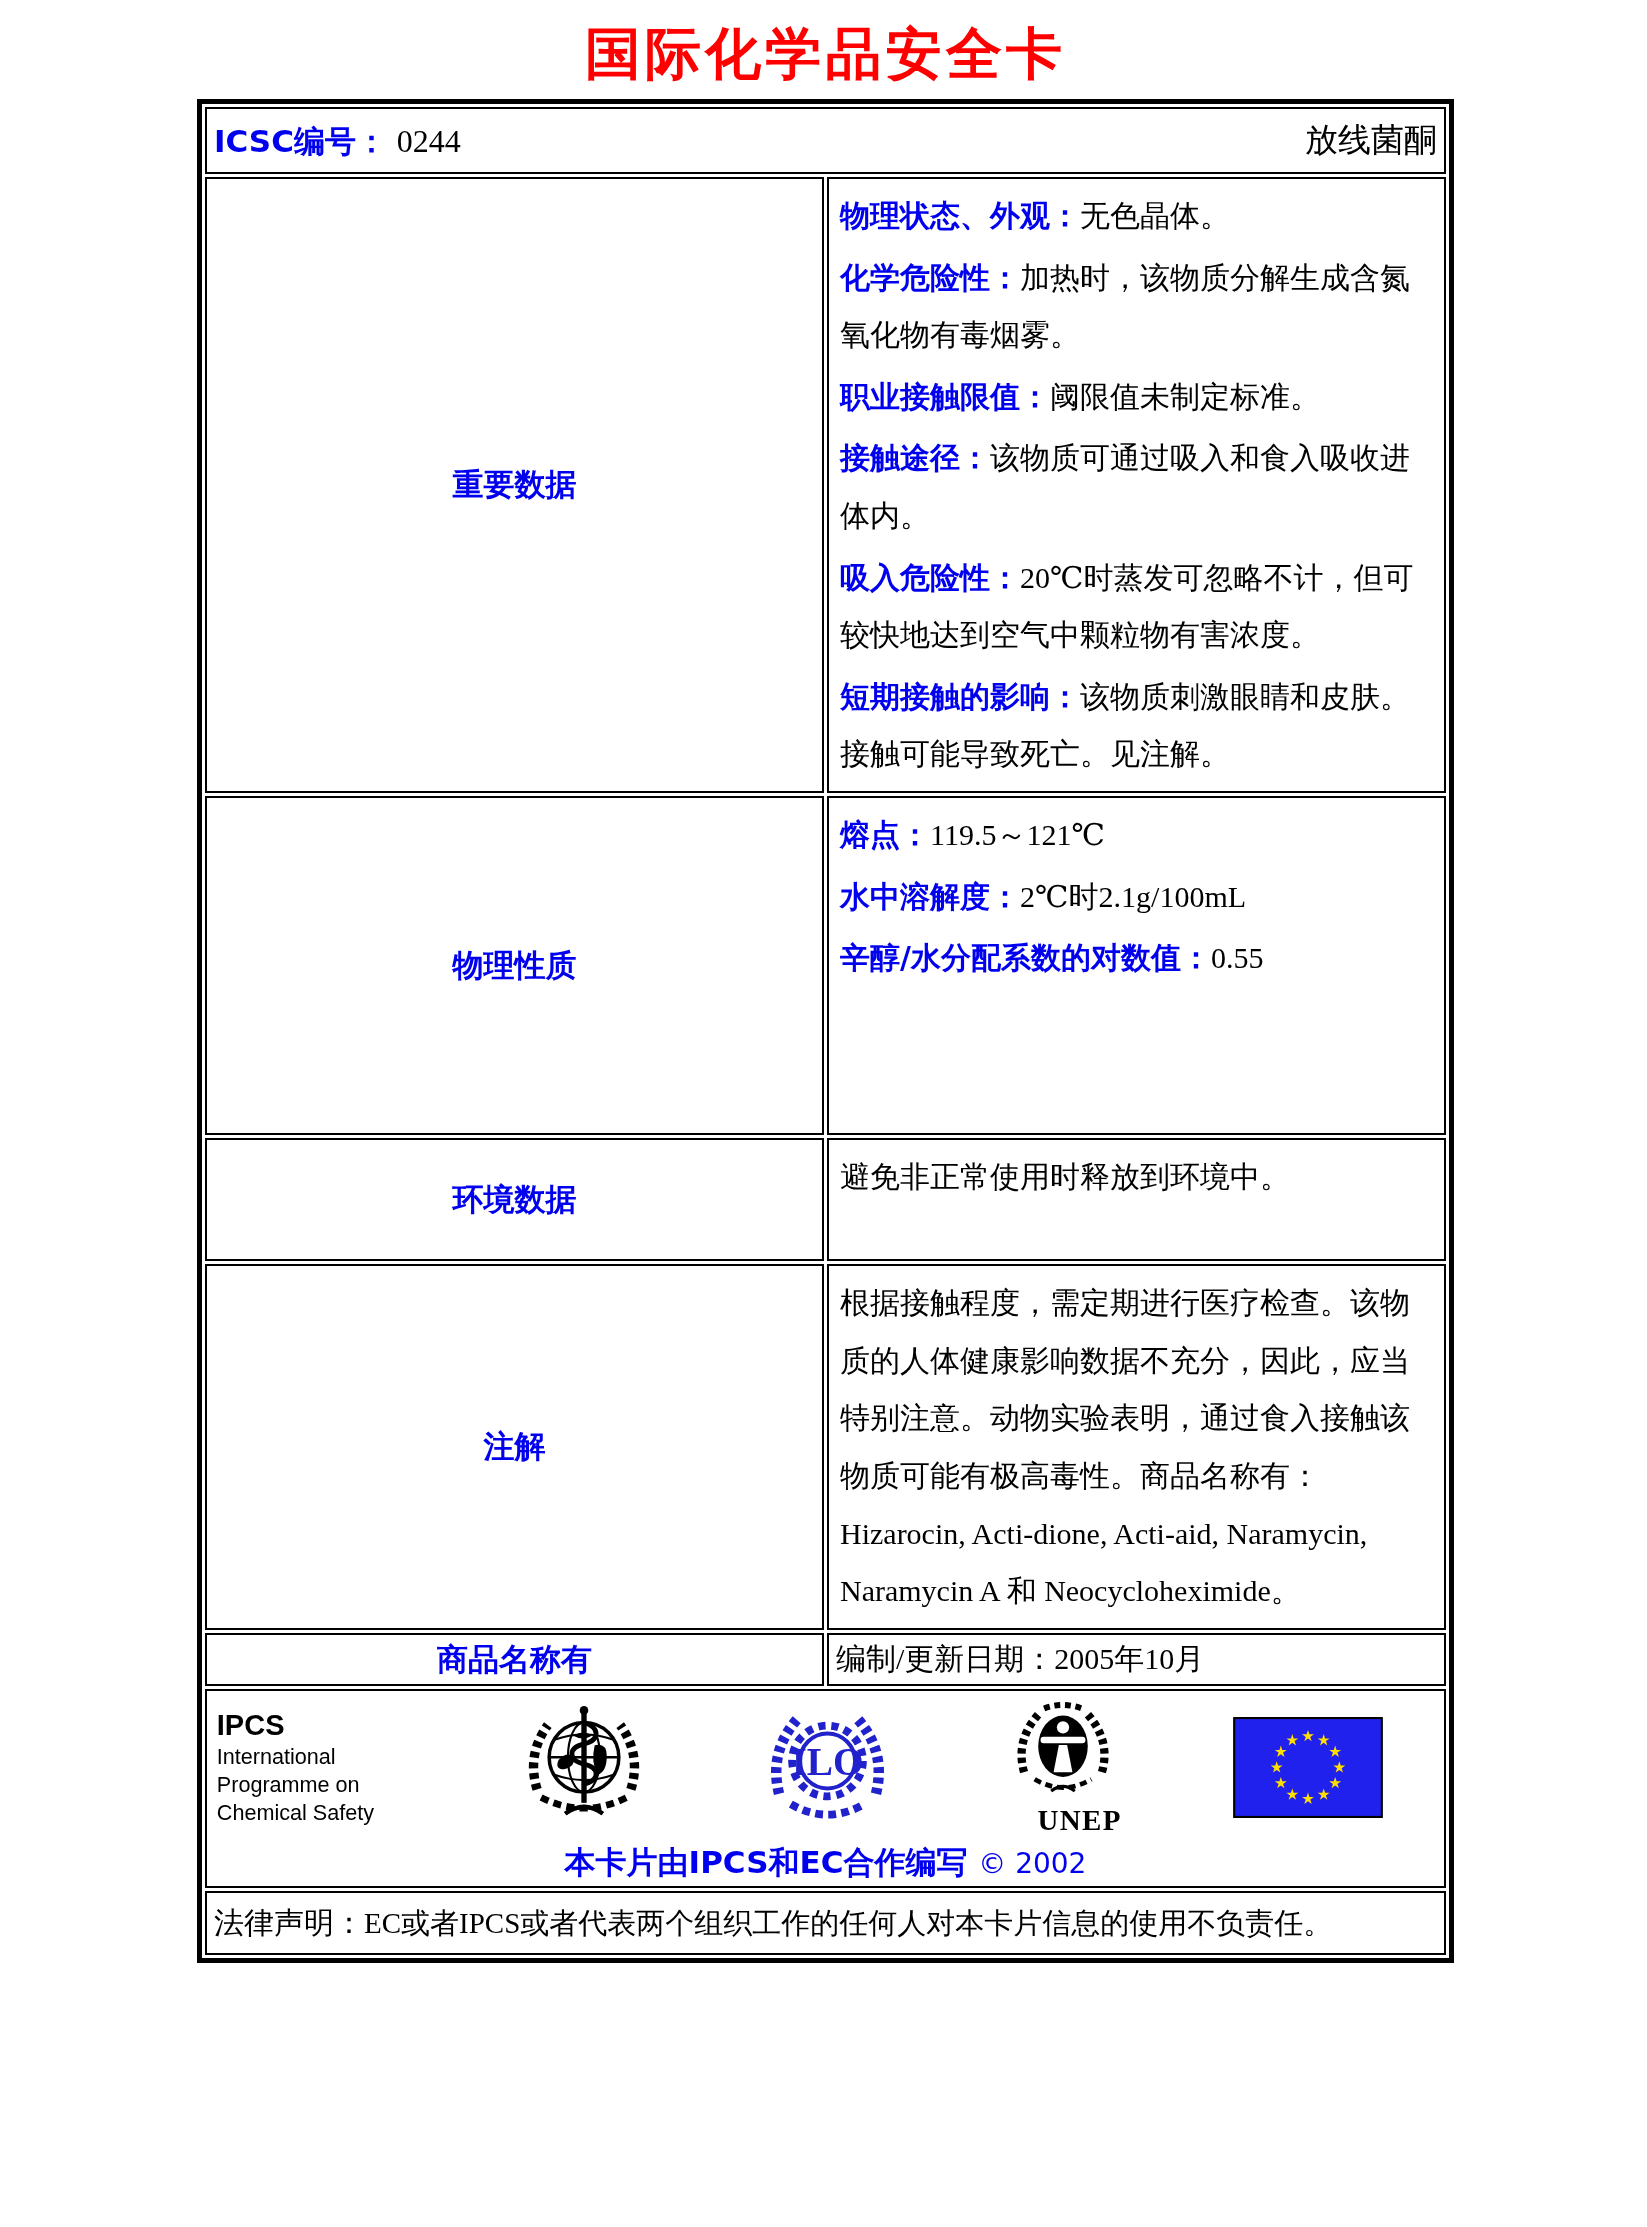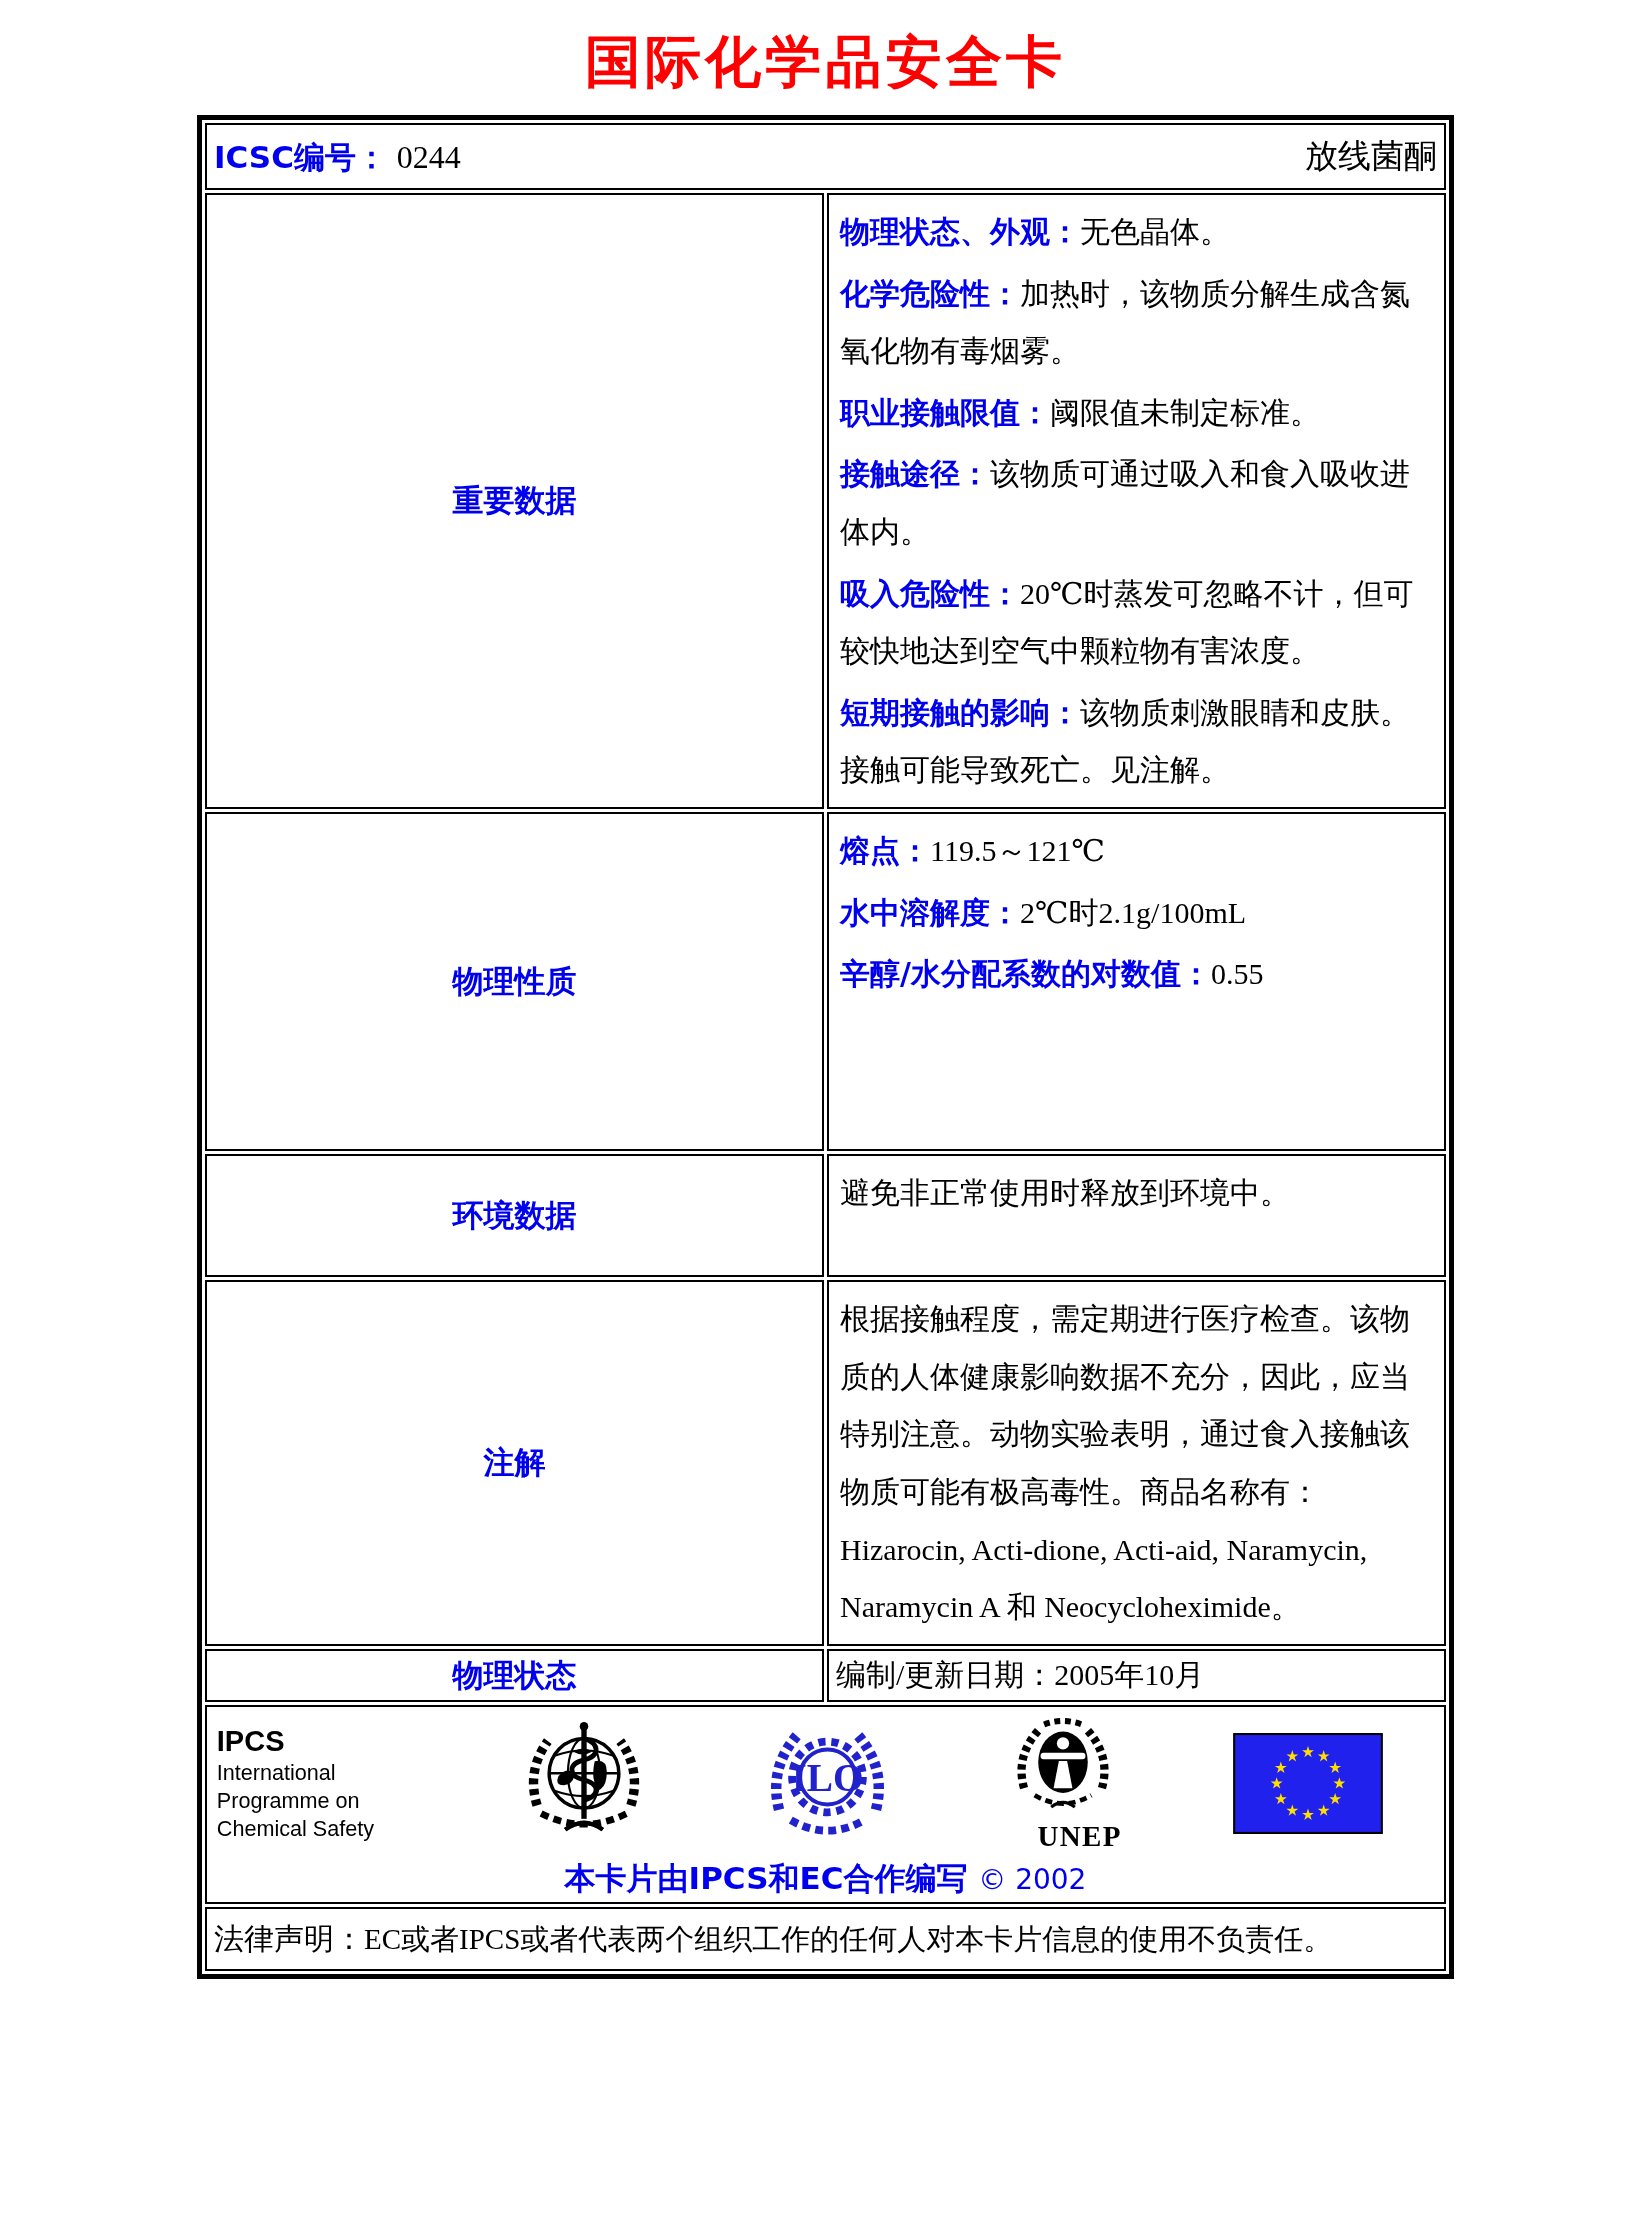--- a/index.html
+++ b/index.html
@@ -4,21 +4,21 @@
 <style>
   * { box-sizing: border-box; }
   html,body { margin:0; padding:0; }
   body {
     width:1648px; height:2227px; background:#ffffff;
     font-family:"Liberation Serif","DejaVu Serif",serif;
     color:#000;
   }
   .wrap { margin-left:197px; width:1257px; }
   .page-title {
-    margin:12px; padding:18px 0 8.4px 0;
+    margin:4px; padding:18px 0 8.4px 0;
     text-align:center;
     color:#ff0000;
     font-family:"DejaVu Sans","Liberation Sans",sans-serif;
     font-weight:bold; font-size:56px; letter-spacing:4.2px;
     line-height:1.15;
   }
   table.card {
     width:1257px; table-layout:fixed;
     border:5.6px solid #000;
     border-collapse:separate; border-spacing:3.5px;
@@ -132,21 +132,21 @@
     </tr>
 
     <tr>
       <td class="lblcell" style="height:283px;">注解</td>
       <td class="content">
         <div class="item">根据接触程度，需定期进行医疗检查。该物质的人体健康影响数据不充分，因此，应当特别注意。动物实验表明，通过食入接触该物质可能有极高毒性。商品名称有：Hizarocin, Acti-dione, Acti-aid, Naramycin, Naramycin A 和 Neocycloheximide。</div>
       </td>
     </tr>
 
     <tr>
-      <td class="lblcell" style="height:53px;">物理状态</td>
+      <td class="lblcell" style="height:53px;">商品名称有</td>
       <td class="addinfo">编制/更新日期：2005年10月</td>
     </tr>
 
     <tr>
       <td colspan="2" class="logos-cell" style="height:189px;">
         <div class="logos">
           <div class="ipcs-block">
             <div class="ipcs-title">IPCS</div>
             <div class="ipcs-line">International</div>
             <div class="ipcs-line">Programme on</div>

